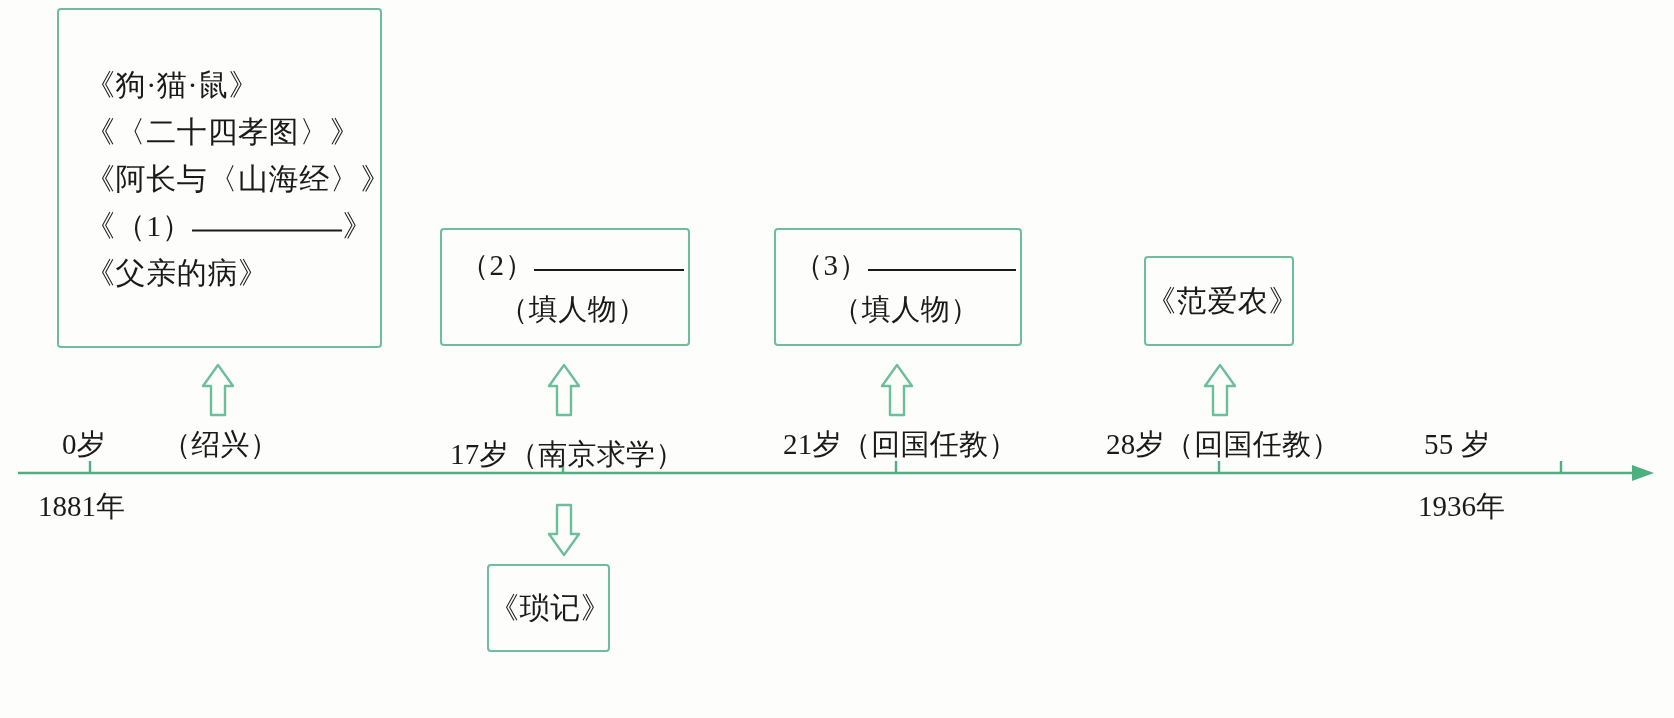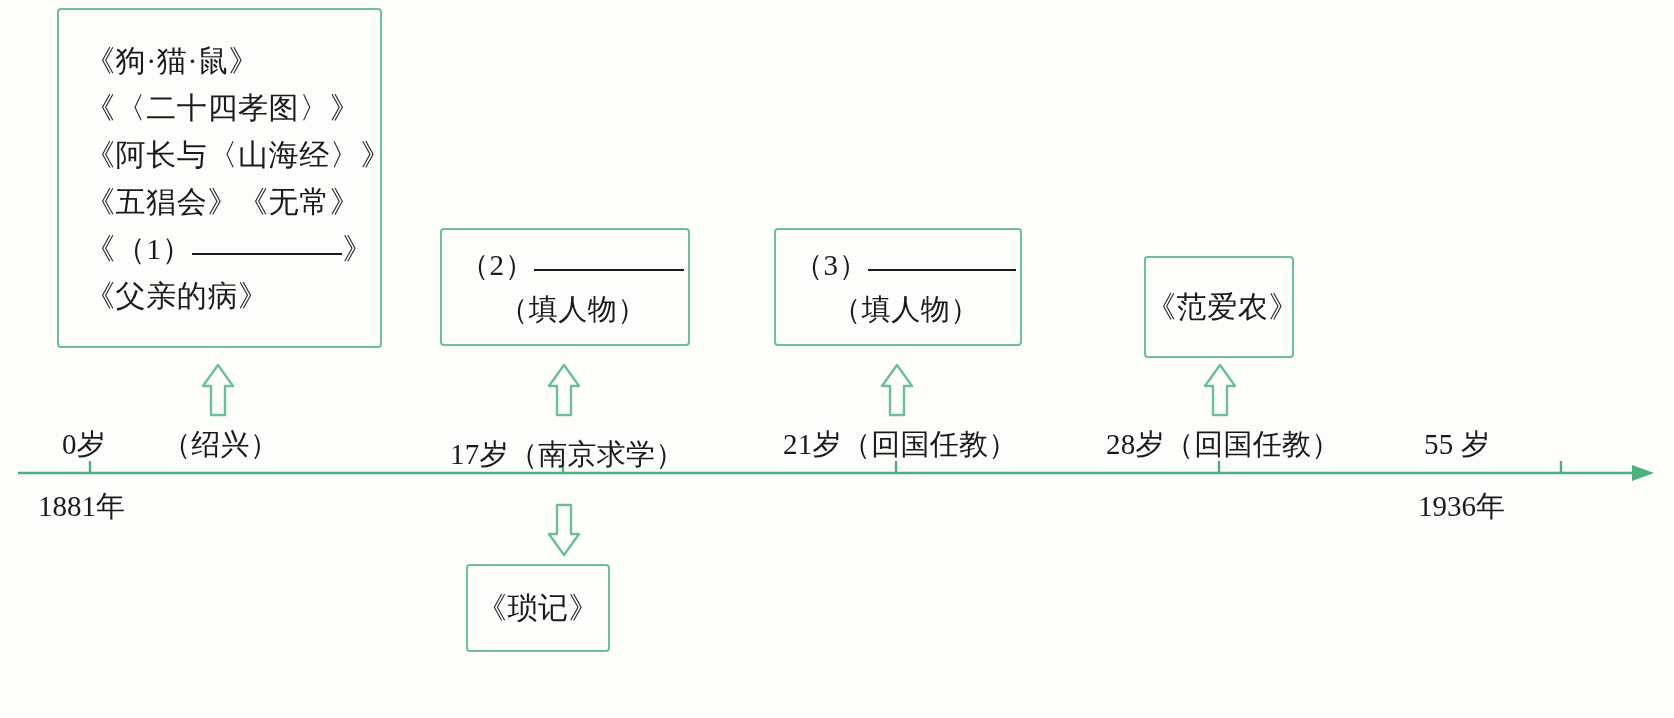--- a/index.html
+++ b/index.html
@@ -91,33 +91,33 @@
   .pline-bot {
     text-align: center;
     padding-left: 16px;
   }
 
   
   #box-fanainong {
     left: 1144px;
     top: 256px;
     width: 150px;
-    height: 102px;
+    height: 90px;
   }
   #box-fanainong .box-line {
     font-size: 30px;
     line-height: 40px;
     text-align: center;
   }
 
   
   #box-suoji {
-    left: 466px;
+    left: 487px;
     top: 564px;
-    width: 144px;
+    width: 123px;
     height: 88px;
   }
   #box-suoji .box-line {
     font-size: 30px;
     line-height: 40px;
     text-align: center;
   }
 
   
   .arrow {
@@ -149,21 +149,20 @@
 </head>
 <body>
 
 <div id="canvas">
 
   <div class="box" id="box-works">
     <div class="box-lines">
       <span class="box-line">《狗·猫·鼠》</span>
       <span class="box-line">《〈二十四孝图〉》</span>
       <span class="box-line">《阿长与〈山海经〉》</span>
-      <span class="box-line">《五猖会》《无常》</span>
       <span class="box-line blank-line"><span>《（1）</span><span class="blank" style="width:150px;"></span><span>》</span></span>
       <span class="box-line">《父亲的病》</span>
     </div>
   </div>
 
   <div class="box" id="box-person-2">
     <div class="box-lines">
       <span class="box-line pline-top"><span>（2）</span><span class="blank" style="width:150px;"></span></span>
       <span class="box-line pline-bot">（填人物）</span>
     </div>

